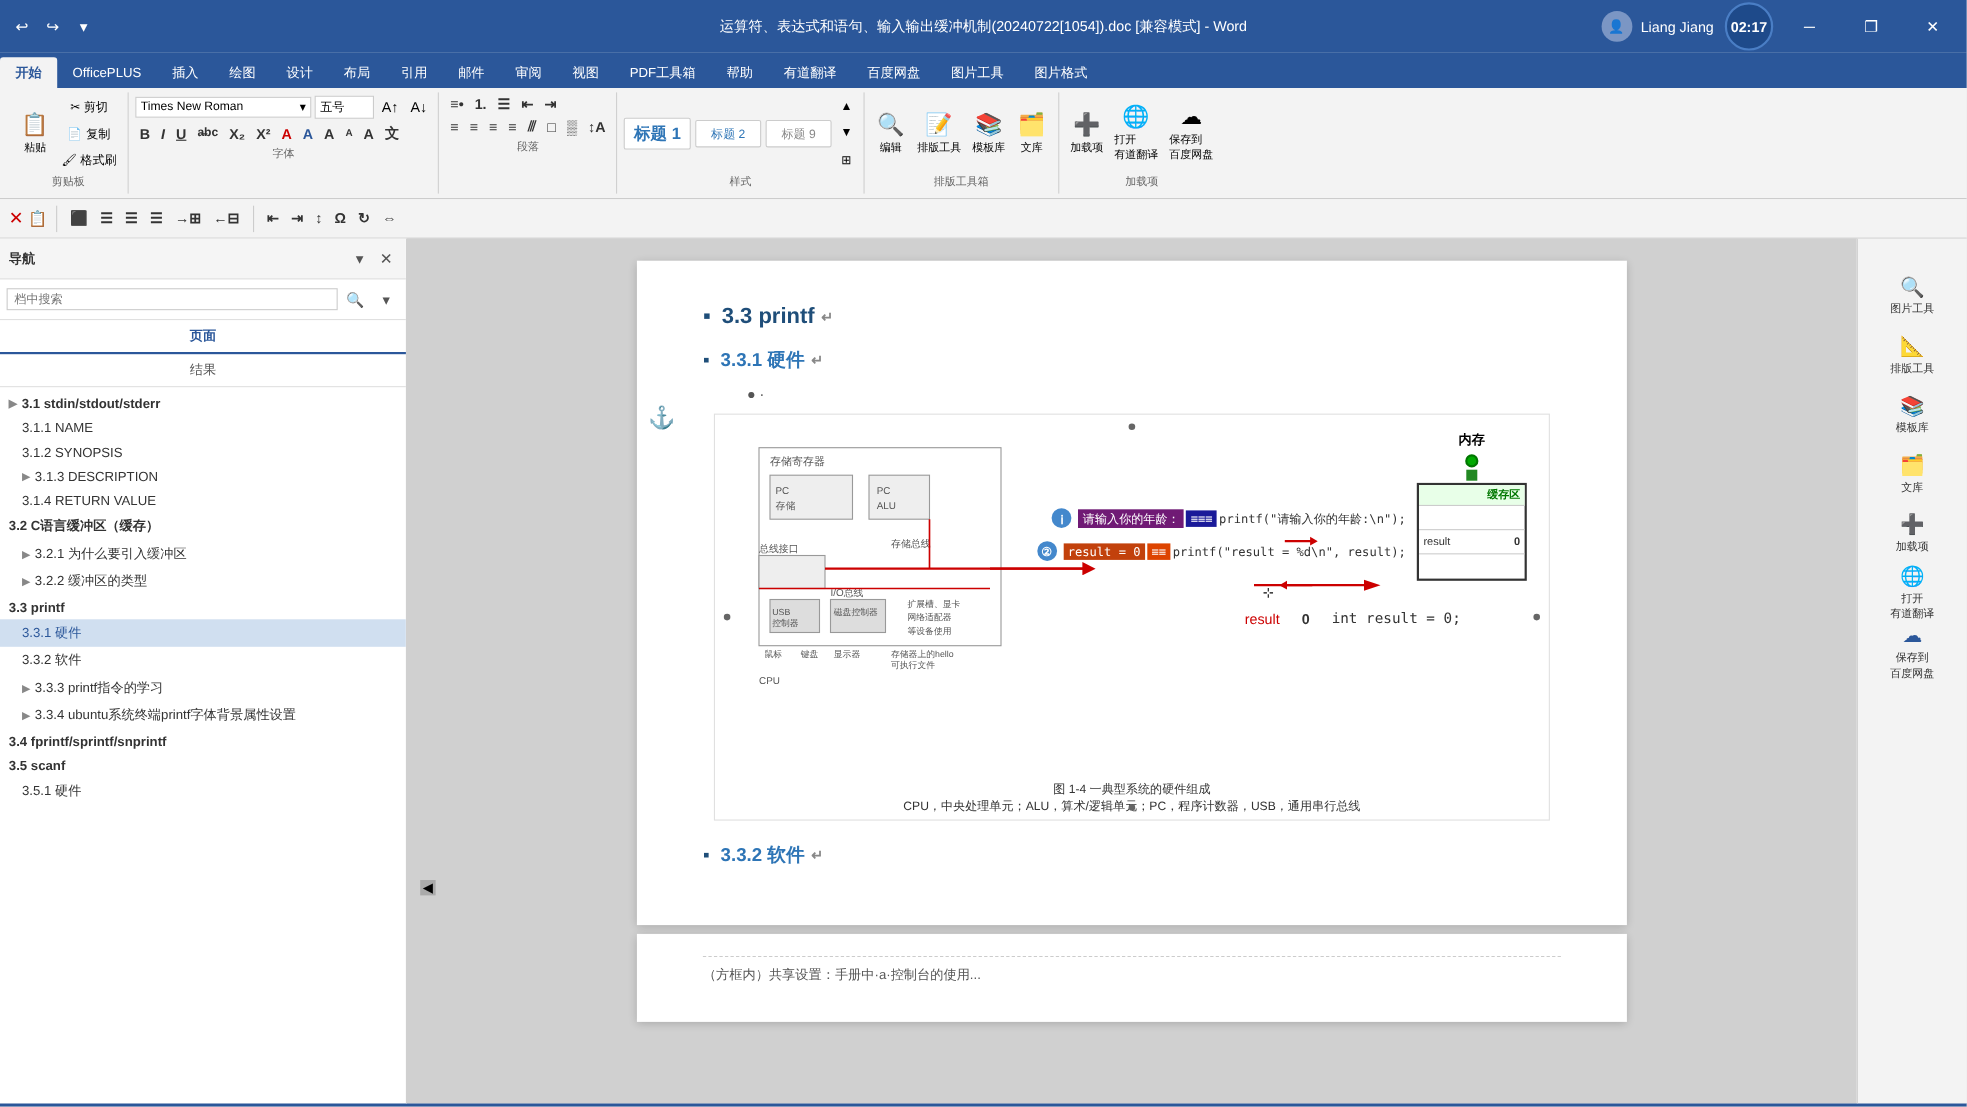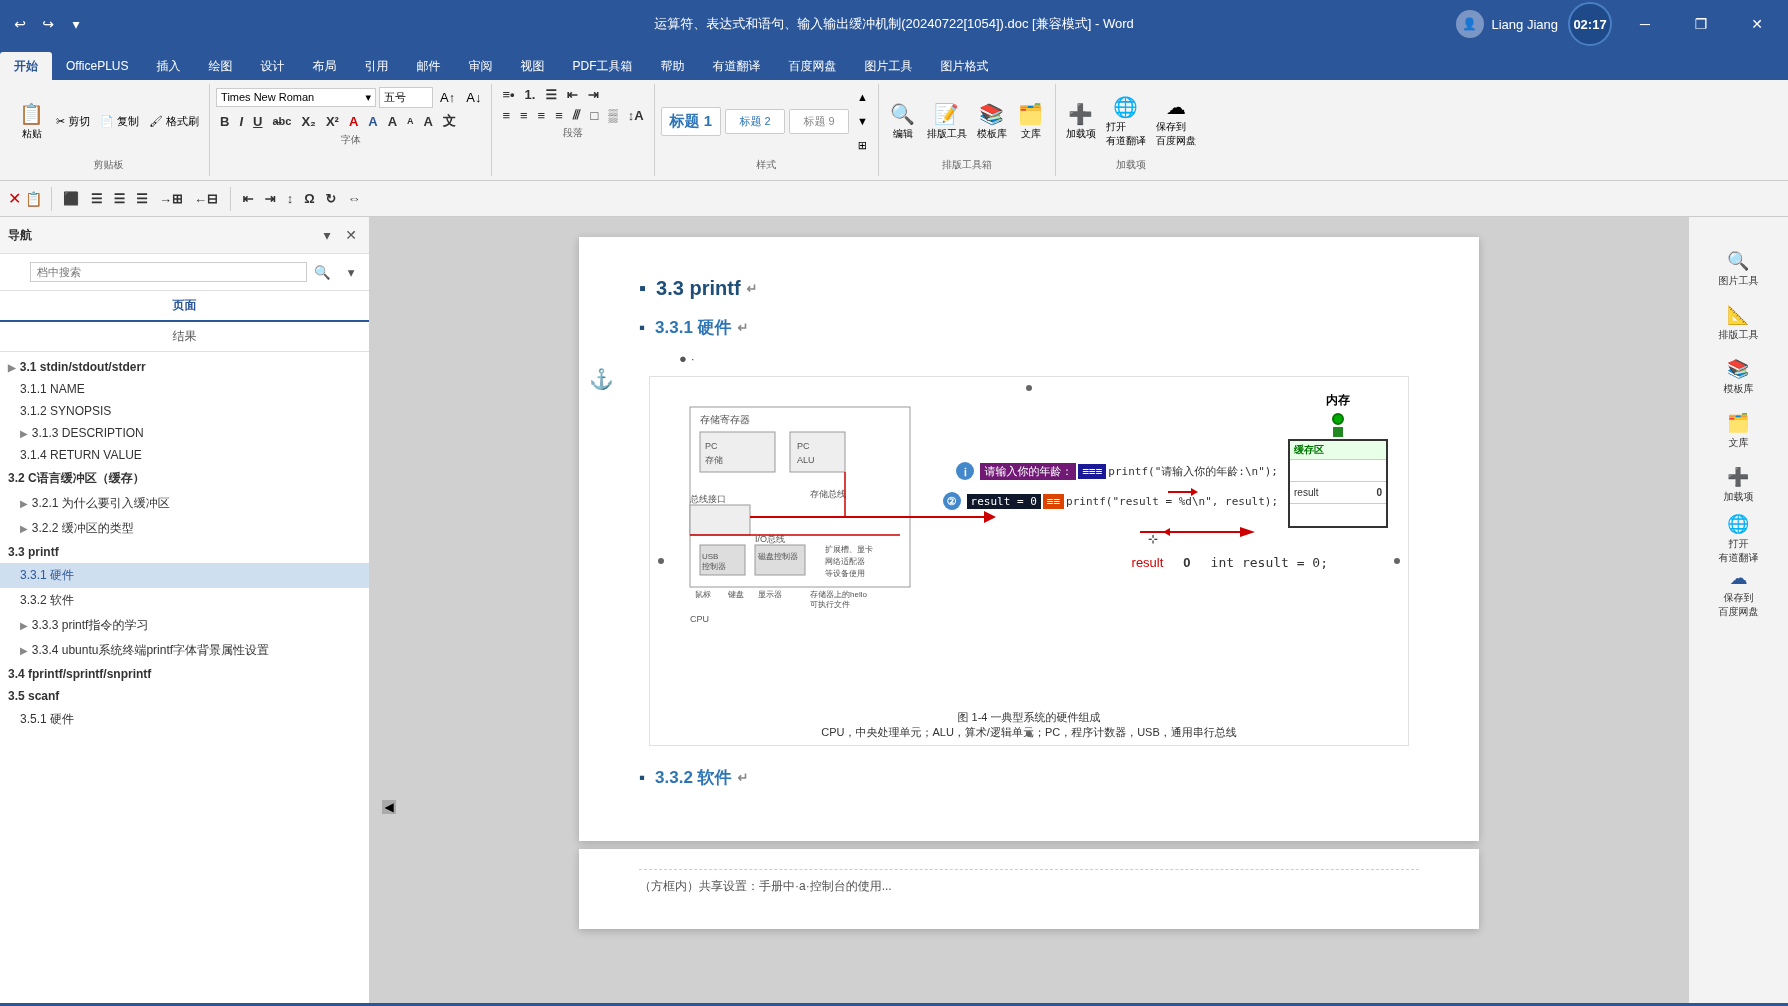--- a/index.html
+++ b/index.html
@@ -269,21 +269,20 @@
       border-bottom: 1px solid #e0e0e0;
       display: flex;
       align-items: center;
       gap: 4px;
     }
     .nav-search input {
       flex: 1;
       border: 1px solid #ccc;
       padding: 3px 6px;
       font-size: 11px;
-      margin-left: 24px;
     }
     .nav-search-btn {
       width: 24px;
       height: 24px;
       border: none;
       background: none;
       cursor: pointer;
       display: flex;
       align-items: center;
       justify-content: center;
@@ -520,21 +519,21 @@
 </div>
 
 <div class="ribbon-content">
 
   <div class="ribbon-group">
     <div class="ribbon-group-content">
       <div class="ribbon-btn">
         <div class="icon">📋</div>
         <div style="font-size:10px">粘贴</div>
       </div>
-      <div style="display:flex;flex-direction:row;gap:2px">
+      <div style="display:flex;flex-direction:column;gap:2px">
         <div class="ribbon-btn-small">✂ 剪切</div>
         <div class="ribbon-btn-small">📄 复制</div>
         <div class="ribbon-btn-small">🖌 格式刷</div>
       </div>
     </div>
     <div class="ribbon-group-label">剪贴板</div>
   </div>
 
   <div class="ribbon-group">
     <div style="display:flex;flex-direction:column;gap:3px">
@@ -828,21 +827,21 @@
         </svg>
 
         <div style="position:absolute;right:20px;top:15px;width:100px">
           <div style="text-align:center;font-size:12px;font-weight:bold;margin-bottom:4px;">内存</div>
 
           <div style="width:12px;height:12px;background:#00aa00;border-radius:50%;margin:0 auto 2px;border:2px solid #007700"></div>
 
           <div style="width:10px;height:10px;background:#228822;margin:0 auto 2px"></div>
           <div style="border:2px solid #333;background:white;width:100px">
 
-            <div style="border-bottom:1px solid #ccc;padding:2px 4px;font-size:10px;background:#e8ffe8;text-align:left;color:#007700;font-weight:bold;">缓存区</div>
+            <div style="border-bottom:1px solid #ccc;padding:2px 4px;font-size:10px;background:#e8ffe8;text-align:right;color:#007700;font-weight:bold;">缓存区</div>
 
             <div style="border-bottom:1px solid #ccc;height:22px;"></div>
             <div style="border-bottom:1px solid #ccc;height:22px;display:flex;align-items:center;">
               <span style="font-size:10px;color:#333;padding-left:4px">result</span>
               <span style="margin-left:auto;font-size:10px;font-weight:bold;color:#333;padding-right:4px">0</span>
             </div>
             <div style="height:22px;"></div>
           </div>
         </div>
 
@@ -851,21 +850,21 @@
           <div style="display:flex;align-items:center;gap:2px">
             <span style="background:#701a75;color:white;padding:1px 4px;font-size:11px;font-family:monospace">请输入你的年龄：</span>
             <span style="background:#1a1a99;color:white;padding:1px 4px;font-size:11px;font-family:monospace">≡≡≡</span>
             <span style="font-family:monospace;font-size:11px;color:#333">printf("请输入你的年龄:\n");</span>
           </div>
         </div>
 
         <div style="position:absolute;right:130px;top:115px;display:flex;align-items:center;gap:6px">
           <div style="width:18px;height:18px;border-radius:50%;background:#4488cc;color:white;font-size:11px;display:flex;align-items:center;justify-content:center;font-weight:bold">②</div>
           <div style="display:flex;align-items:center;gap:2px">
-            <span style="background:#0f172a;color:white;padding:1px 4px;font-size:11px;font-family:monospace">result = 0</span>
+            <span style="background:#c2410c;color:white;padding:1px 4px;font-size:11px;font-family:monospace">result = 0</span>
             <span style="background:#dd4400;color:white;padding:1px 4px;font-size:11px;font-family:monospace">≡≡</span>
             <span style="font-family:monospace;font-size:11px;color:#333">printf("result = %d\n", result);</span>
           </div>
         </div>
 
         <div style="position:absolute;right:80px;top:178px;display:flex;align-items:center;gap:20px">
           <span style="color:#cc0000;font-size:13px">result</span>
           <span style="font-size:13px;color:#333;font-weight:bold">0</span>
           <span style="font-family:monospace;font-size:13px;color:#333">int result = 0;</span>
         </div>

